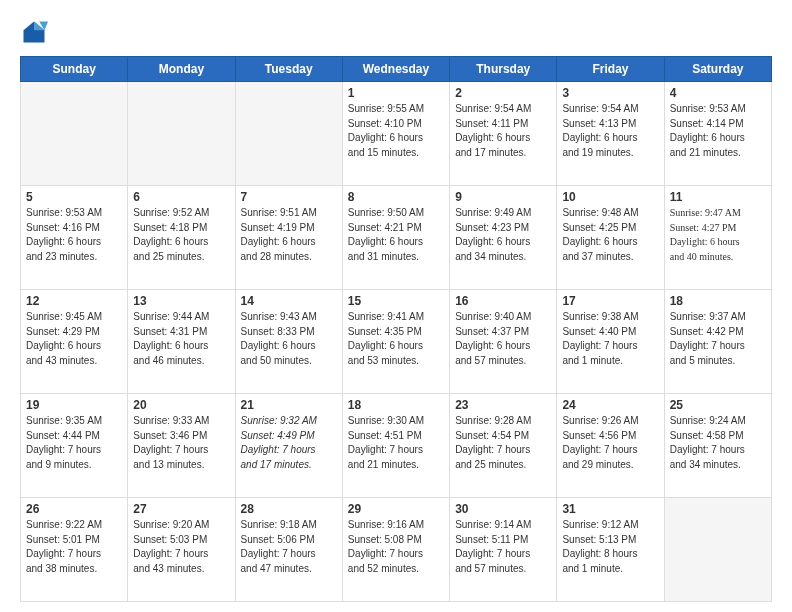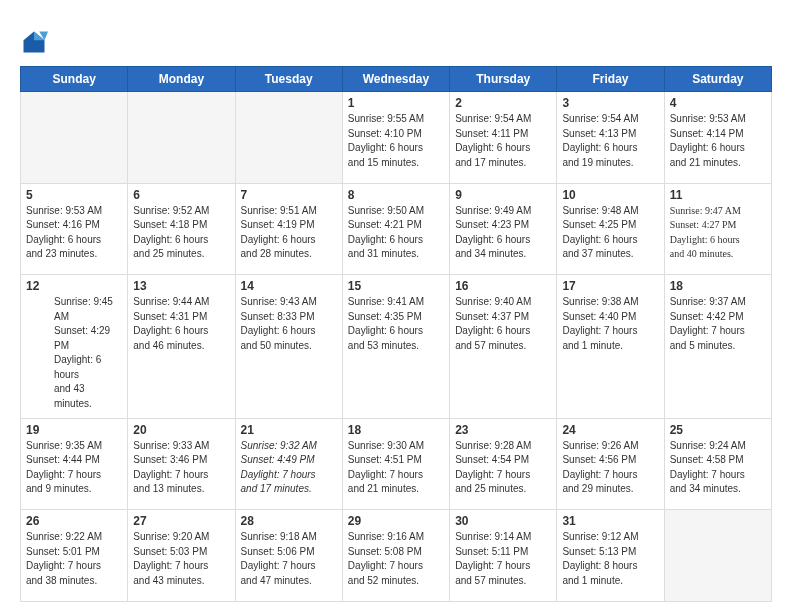--- a/index.html
+++ b/index.html
@@ -6,21 +6,21 @@
     body {
       width: 792px;
       height: 612px;
       font-family: Arial, sans-serif;
       background: #fff;
       overflow: hidden;
     }
     .page {
       width: 792px;
       height: 612px;
-      padding: 28px 20px 10px 20px;
+      padding: 18px 20px 10px 20px;
       display: flex;
       flex-direction: column;
     }
     .header {
       display: flex;
       justify-content: space-between;
       align-items: flex-start;
       margin-bottom: 10px;
     }
     .logo {
@@ -212,21 +212,21 @@
             <span class="day-num">11</span>
             <div class="day-info" style="white-space: pre-line; font-family: Liberation Serif, serif;">Sunrise: 9:47 AM
 Sunset: 4:27 PM
 Daylight: 6 hours
 and 40 minutes.</div>
           </td>
         </tr>
         <tr class="week-row">
           <td>
             <span class="day-num">12</span>
-            <div class="day-info" style="white-space: pre-line; margin-left: 28px;">Sunrise: 9:45 AM
+            <div class="day-info" style="white-space: pre-line;">Sunrise: 9:45 AM
 Sunset: 4:29 PM
 Daylight: 6 hours
 and 43 minutes.</div>
           </td>
           <td>
             <span class="day-num">13</span>
             <div class="day-info" style="white-space: pre-line;">Sunrise: 9:44 AM
 Sunset: 4:31 PM
 Daylight: 6 hours
 and 46 minutes.</div>

